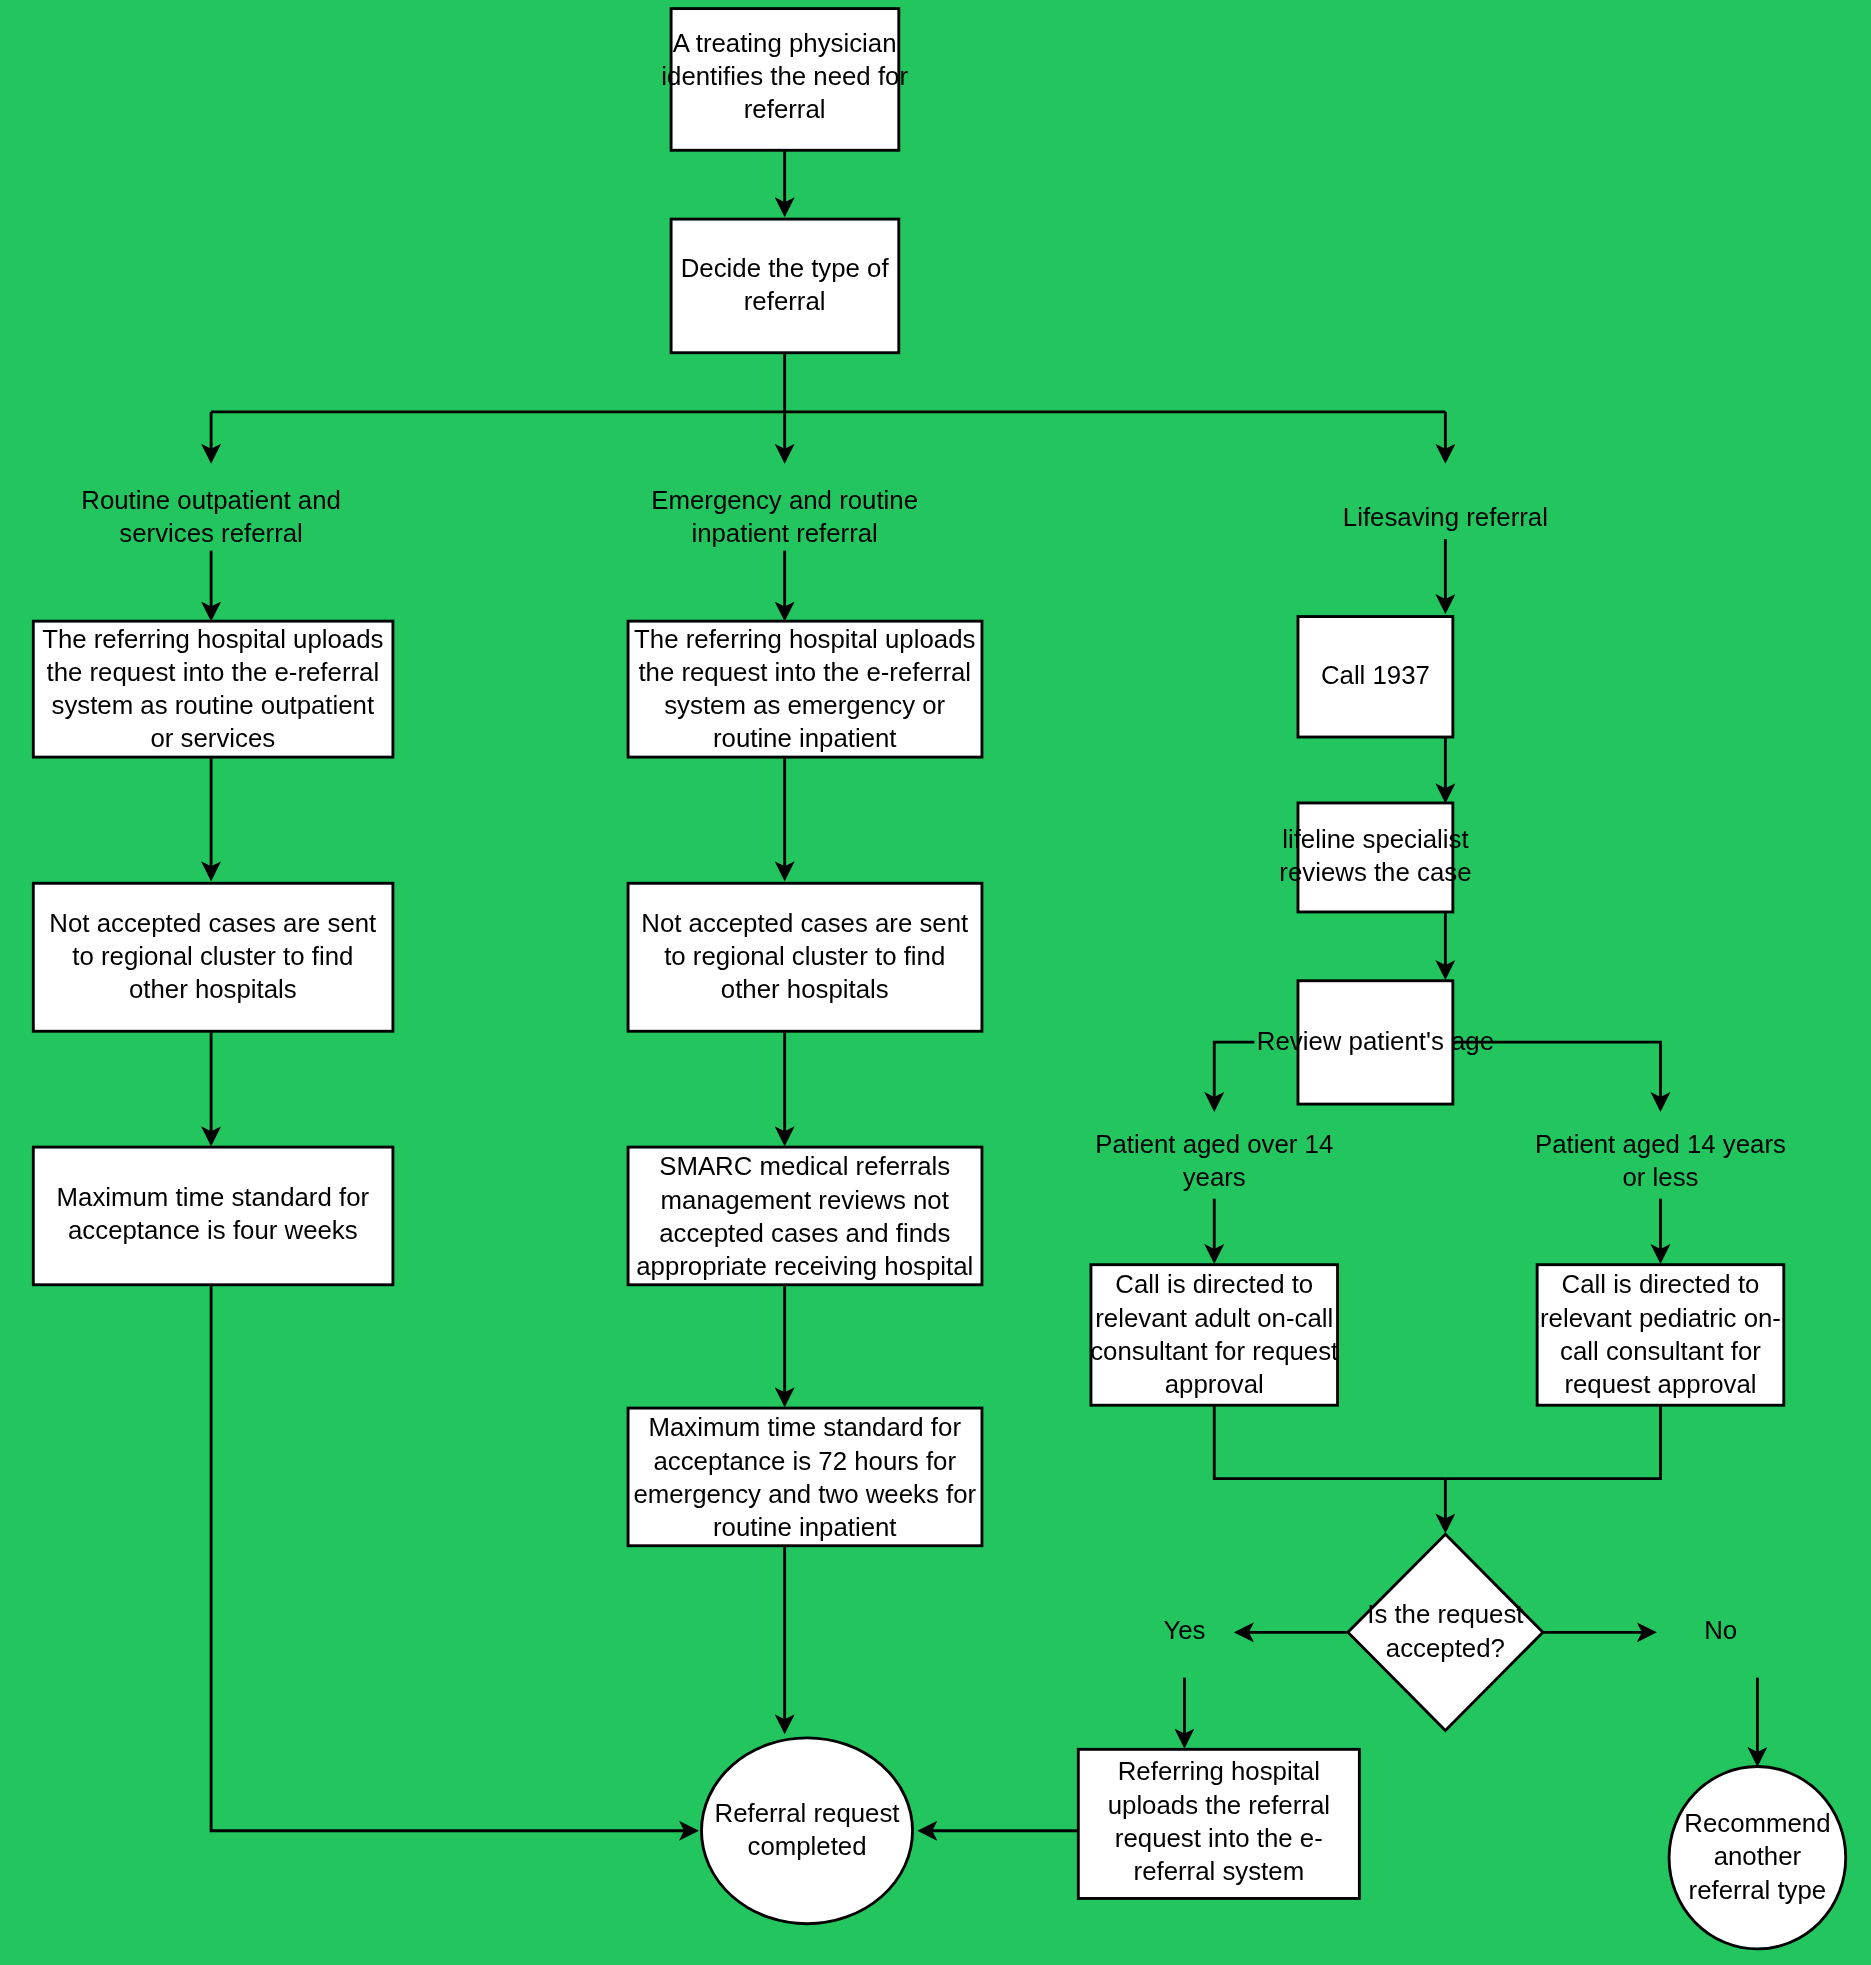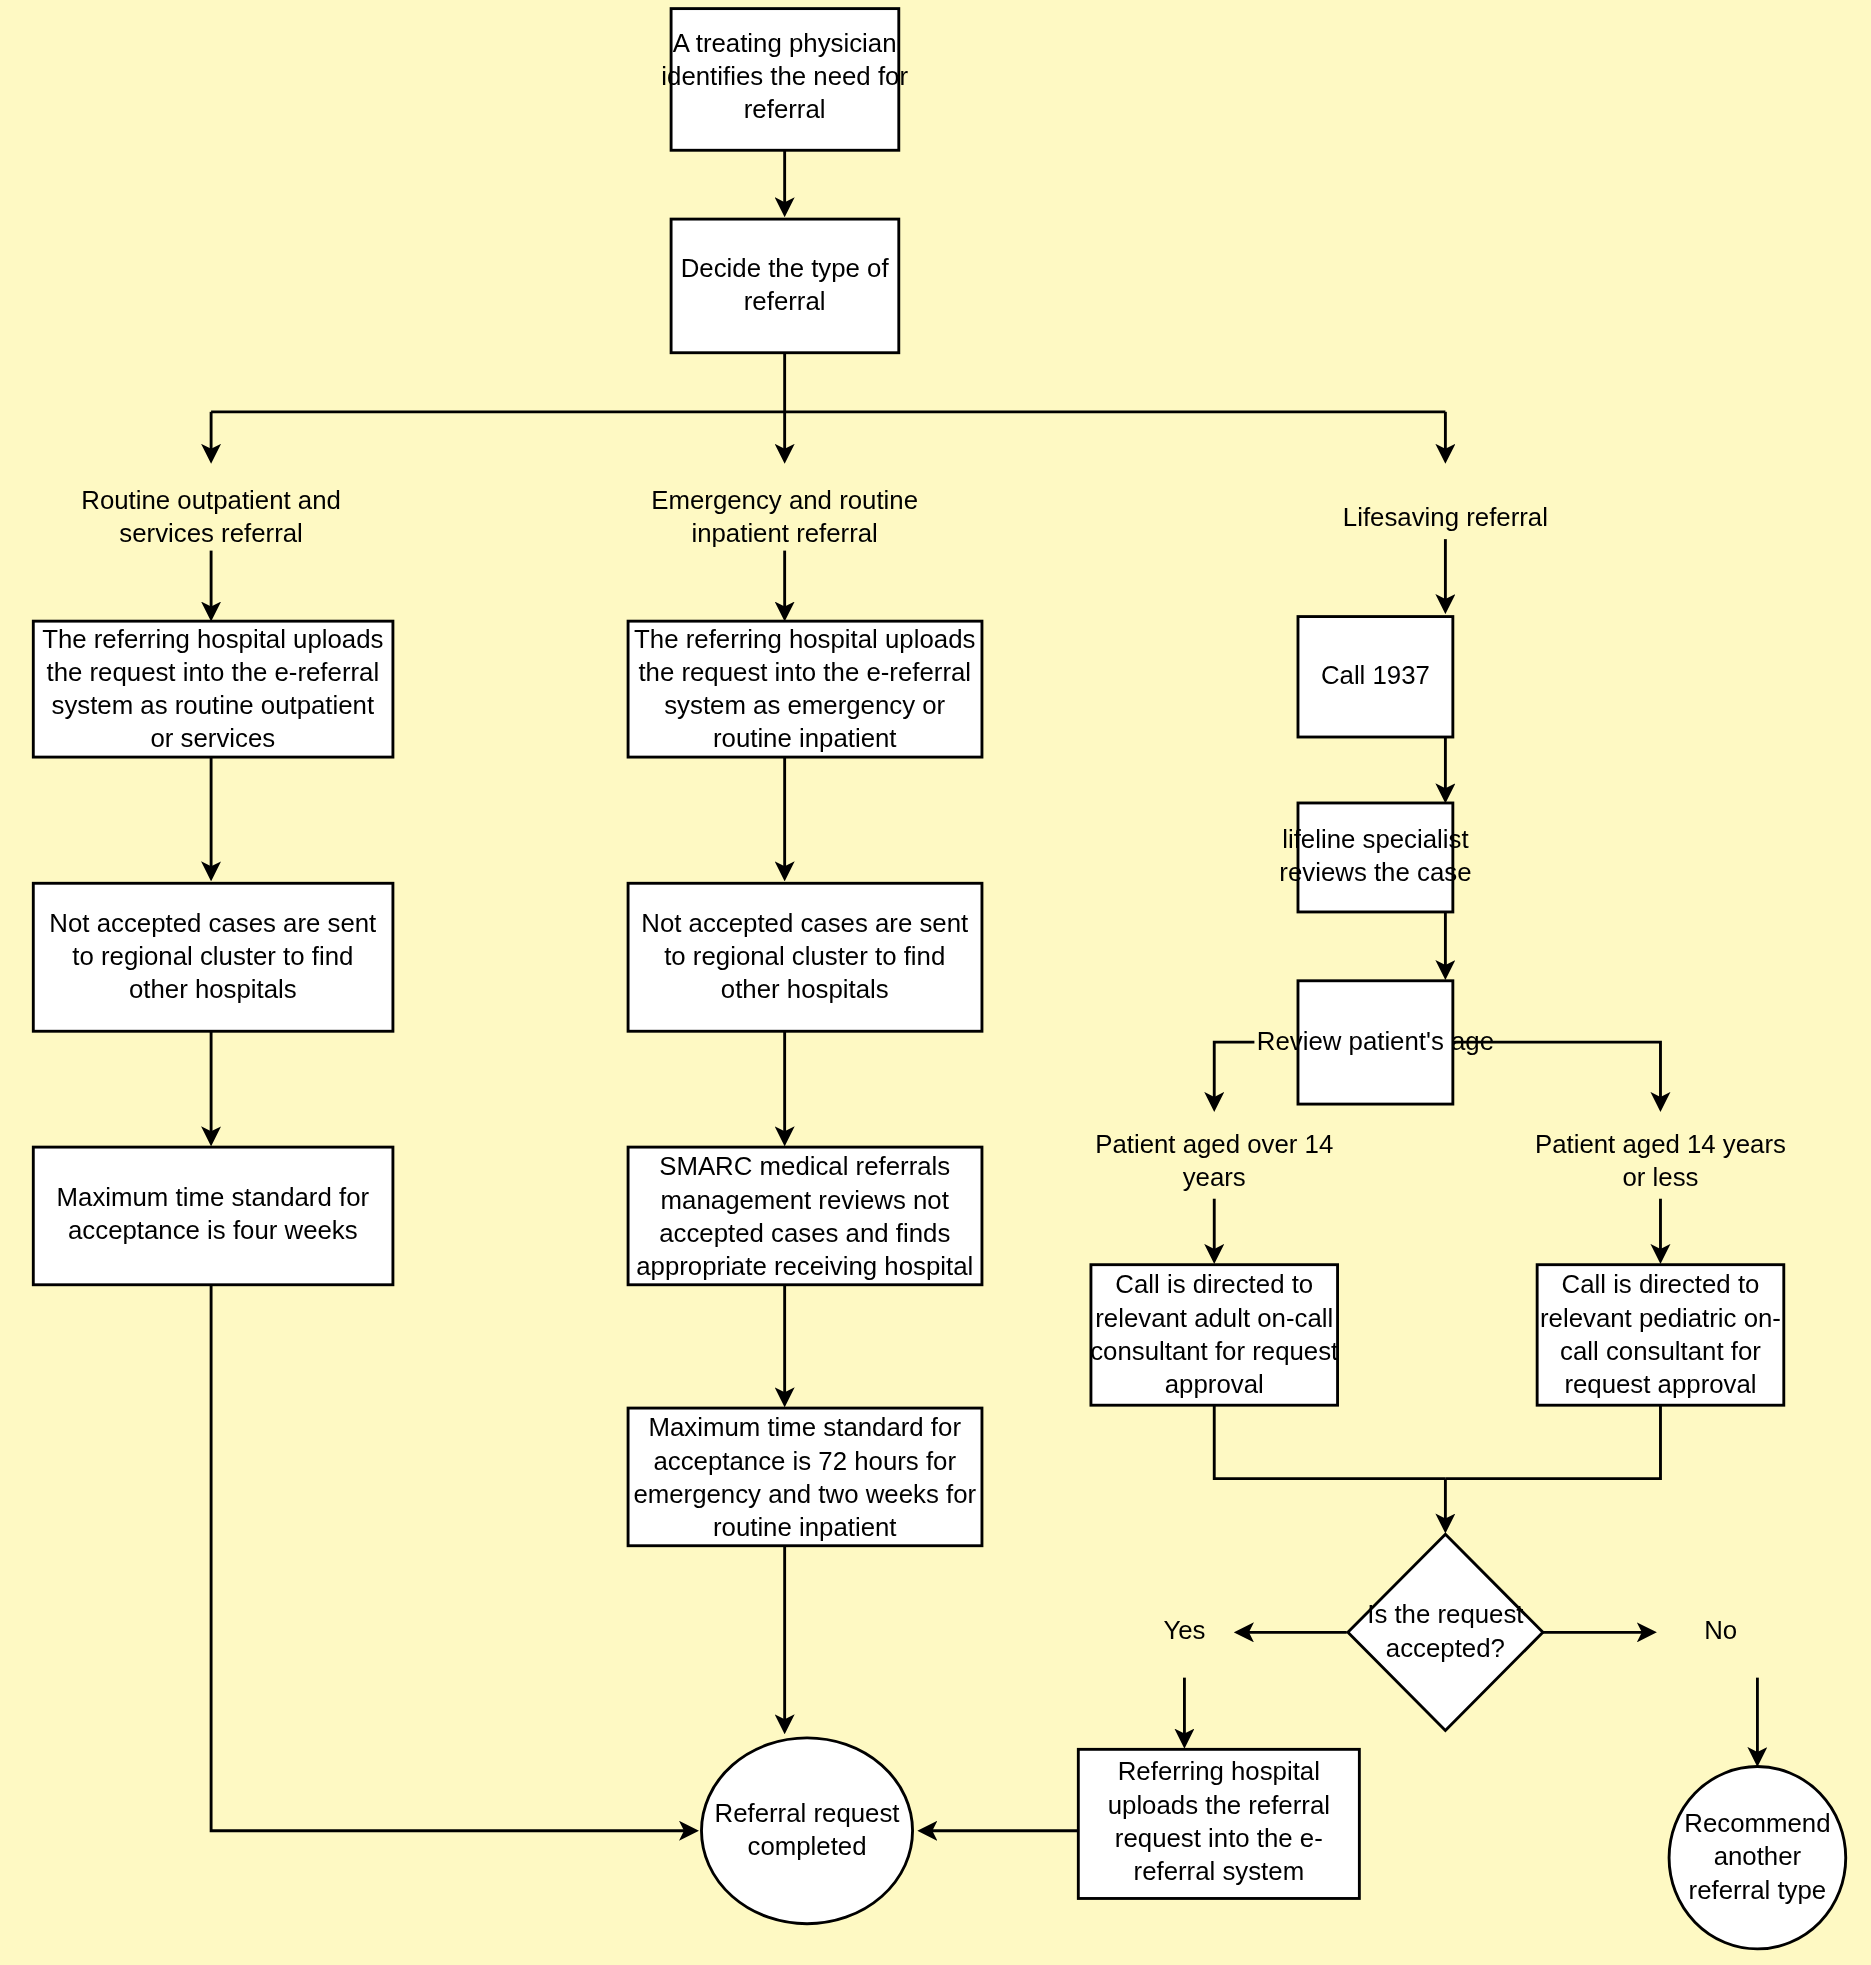--- a/index.html
+++ b/index.html
@@ -1,18 +1,18 @@
 <!DOCTYPE html>
 <html style="font-size:9.2px"><head>
 <meta charset="utf-8">
 <title>Referral Pathway Flowchart</title>
 <style>
   html,body{margin:0;padding:0;background:#ffffff;}
   body{font-family:"Liberation Sans","DejaVu Sans",sans-serif;}
-  #stage{position:relative;width:1871px;height:1965px;background:#fef9c3;overflow:hidden;}
+  #stage{position:relative;width:1871px;height:1965px;background:#22c55e;overflow:hidden;}
   svg#flow{position:absolute;left:0;top:0;width:1871px;height:1965px;}
   .node-rect{fill:#ffffff;stroke:#000000;stroke-width:5;}
   .node-diamond{fill:#ffffff;stroke:#000000;stroke-width:5;}
   .node-ellipse{fill:#ffffff;stroke:#000000;stroke-width:5;}
   .conn{stroke:#000000;stroke-width:5;fill:none;}
   .node-label,.edge-label{
     font-family:"Liberation Sans","DejaVu Sans",sans-serif;
     font-size:45px;
     fill:#000000;
     text-anchor:middle;

